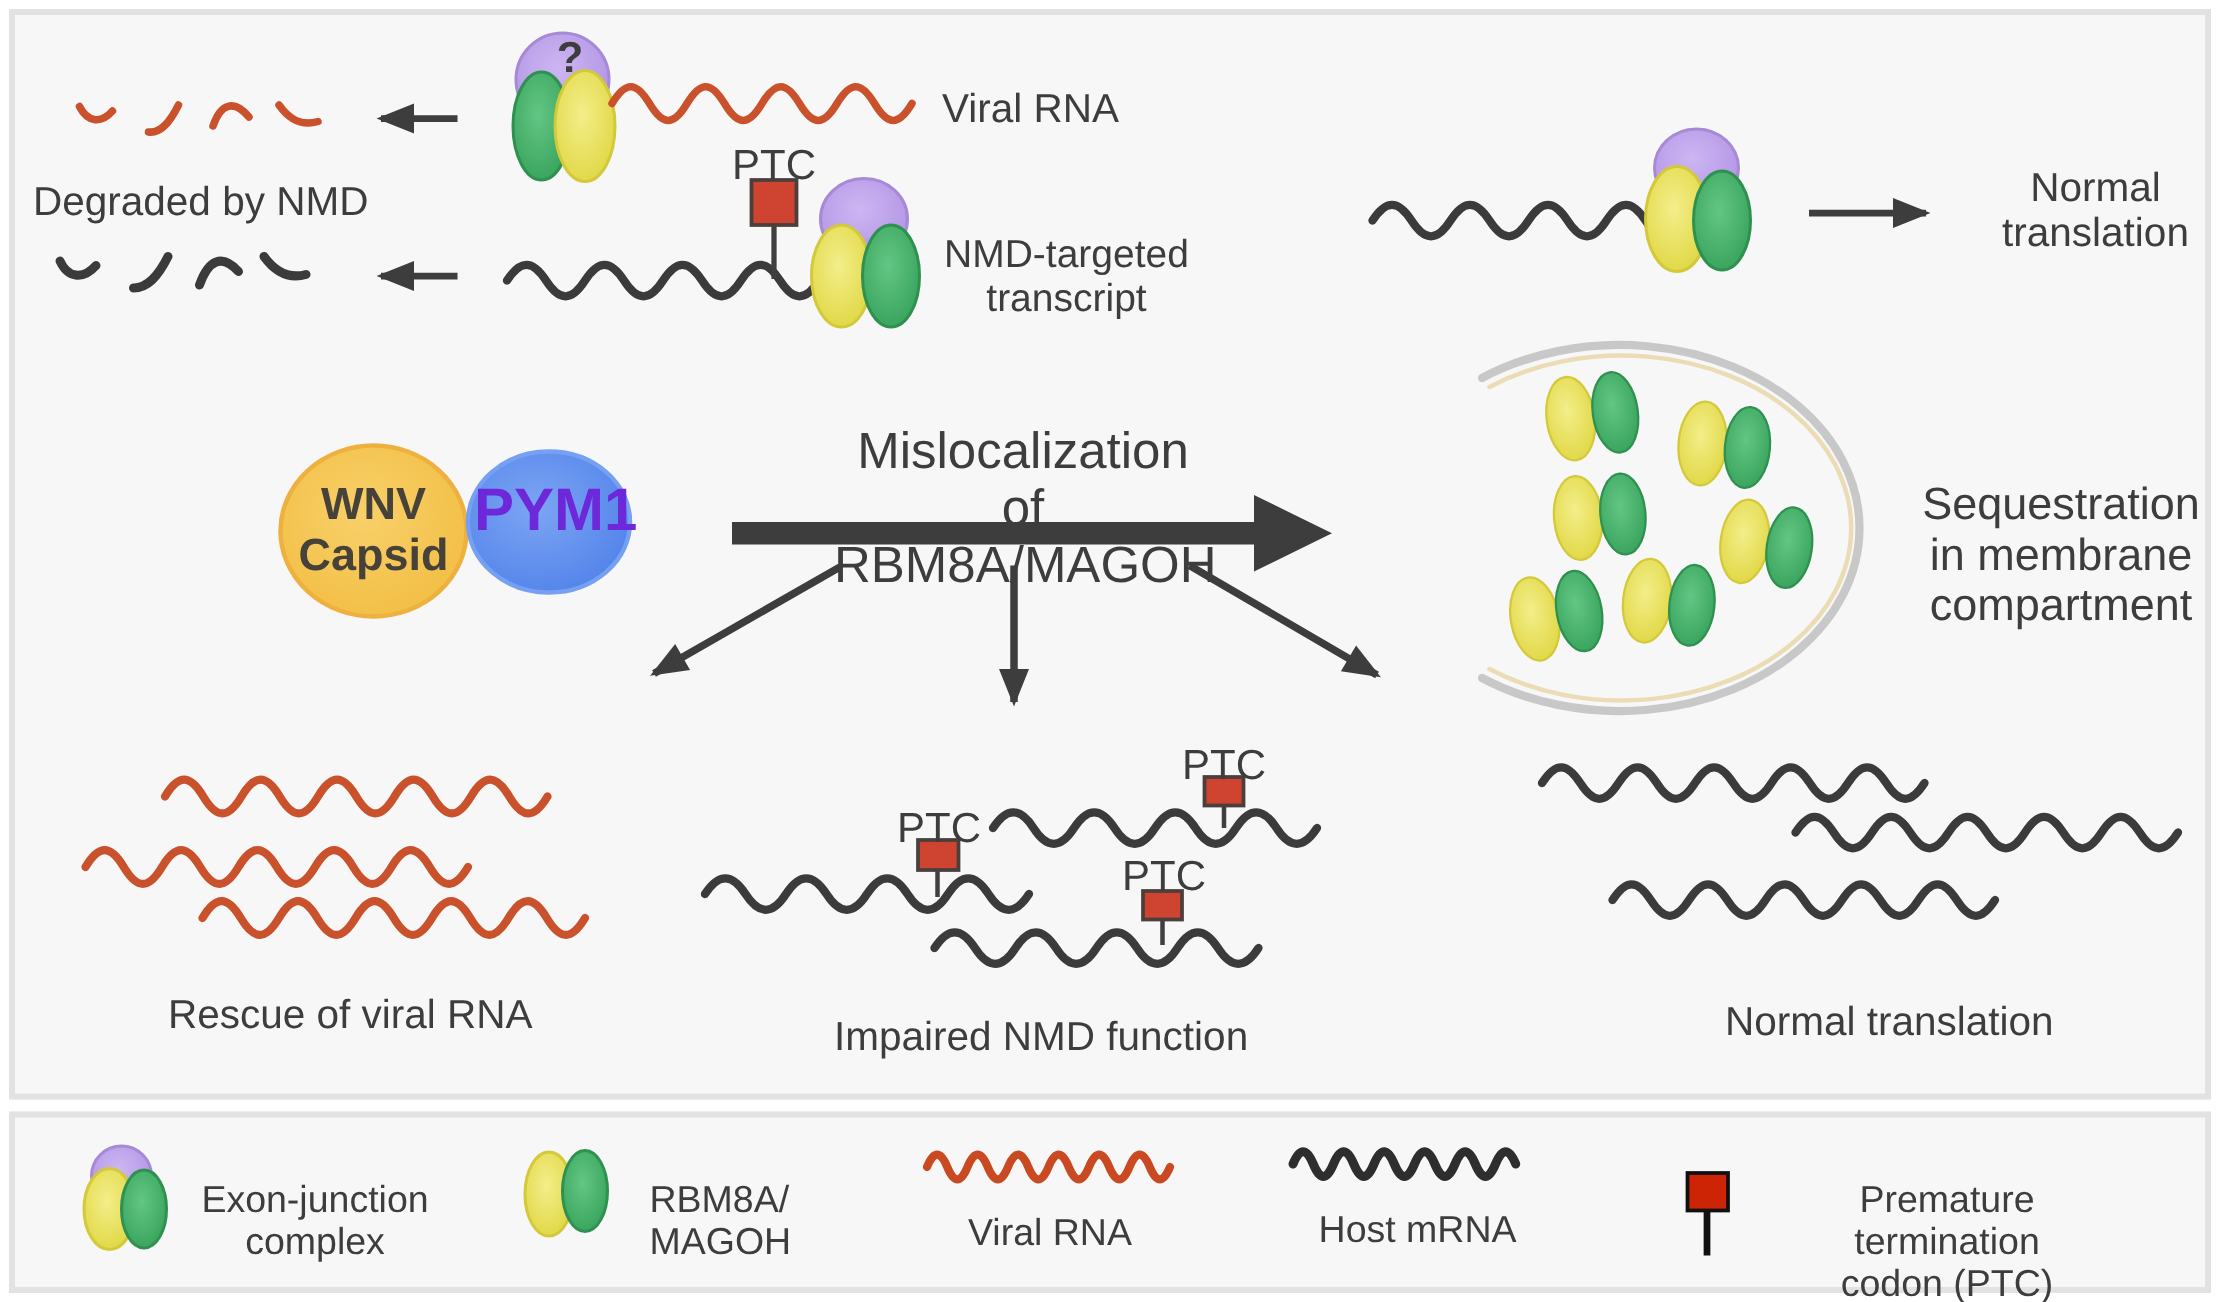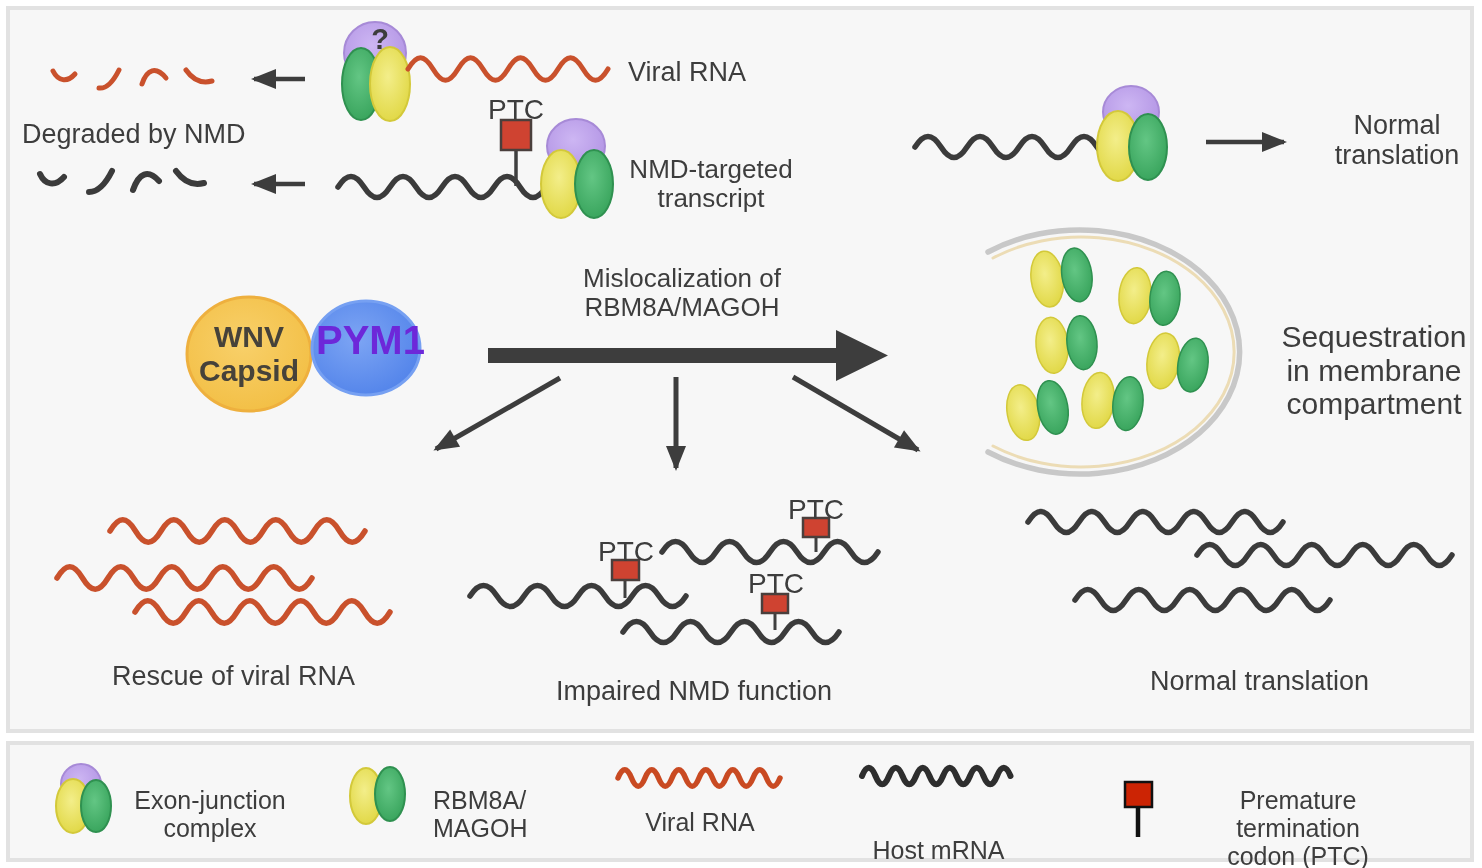--- a/index.html
+++ b/index.html
@@ -183,36 +183,36 @@
   <div class="lbl small center" style="left:486px;top:94px;width:60px;">PTC</div>
   <div class="lbl center" style="left:616px;top:155px;width:190px;font-size:26px;">NMD-targeted
 transcript</div>
   <div class="lbl center" style="left:1322px;top:110px;width:150px;">Normal
 translation</div>
   <div class="lbl center" style="left:364px;top:23px;width:32px;font-size:29px;font-weight:600;">?</div>
 
   <div class="lbl b center" style="left:184px;top:320px;width:130px;font-size:30px;color:#46423a;">WNV
 Capsid</div>
   <div class="lbl b center" style="left:316px;top:318px;width:100px;font-size:40px;color:#6d28d9;">PYM1</div>
-  <div class="lbl center" style="left:556px;top:264px;width:252px;font-size:26px;">Mislocalization of
+  <div class="lbl center" style="left:556px;top:282px;width:252px;font-size:34px;">Mislocalization of
 RBM8A/MAGOH</div>
   <div class="lbl center" style="left:1274px;top:296px;width:200px;font-size:30px;margin-top:24px;">Sequestration
 in membrane
 compartment</div>
 
   <div class="lbl" style="left:112px;top:661px;">Rescue of viral RNA</div>
   <div class="lbl" style="left:556px;top:676px;">Impaired NMD function</div>
   <div class="lbl" style="left:1150px;top:666px;">Normal translation</div>
 
   <div class="lbl small center" style="left:596px;top:536px;width:60px;">PTC</div>
   <div class="lbl small center" style="left:786px;top:494px;width:60px;">PTC</div>
   <div class="lbl small center" style="left:746px;top:568px;width:60px;">PTC</div>
 
   <div class="lbl legend-lbl center" style="left:130px;top:786px;width:160px;">Exon-junction
 complex</div>
   <div class="lbl legend-lbl" style="left:433px;top:786px;width:120px;">RBM8A/
 MAGOH</div>
   <div class="lbl legend-lbl center" style="left:634px;top:808px;width:132px;">Viral RNA</div>
-  <div class="lbl legend-lbl center" style="left:866px;top:836px;width:145px;">Host mRNA</div>
+  <div class="lbl legend-lbl center" style="left:866px;top:806px;width:145px;text-align:right;">Host mRNA</div>
   <div class="lbl legend-lbl center" style="left:1178px;top:786px;width:240px;">Premature termination
 codon (PTC)</div>
 
 </div>
 
 </body></html>

